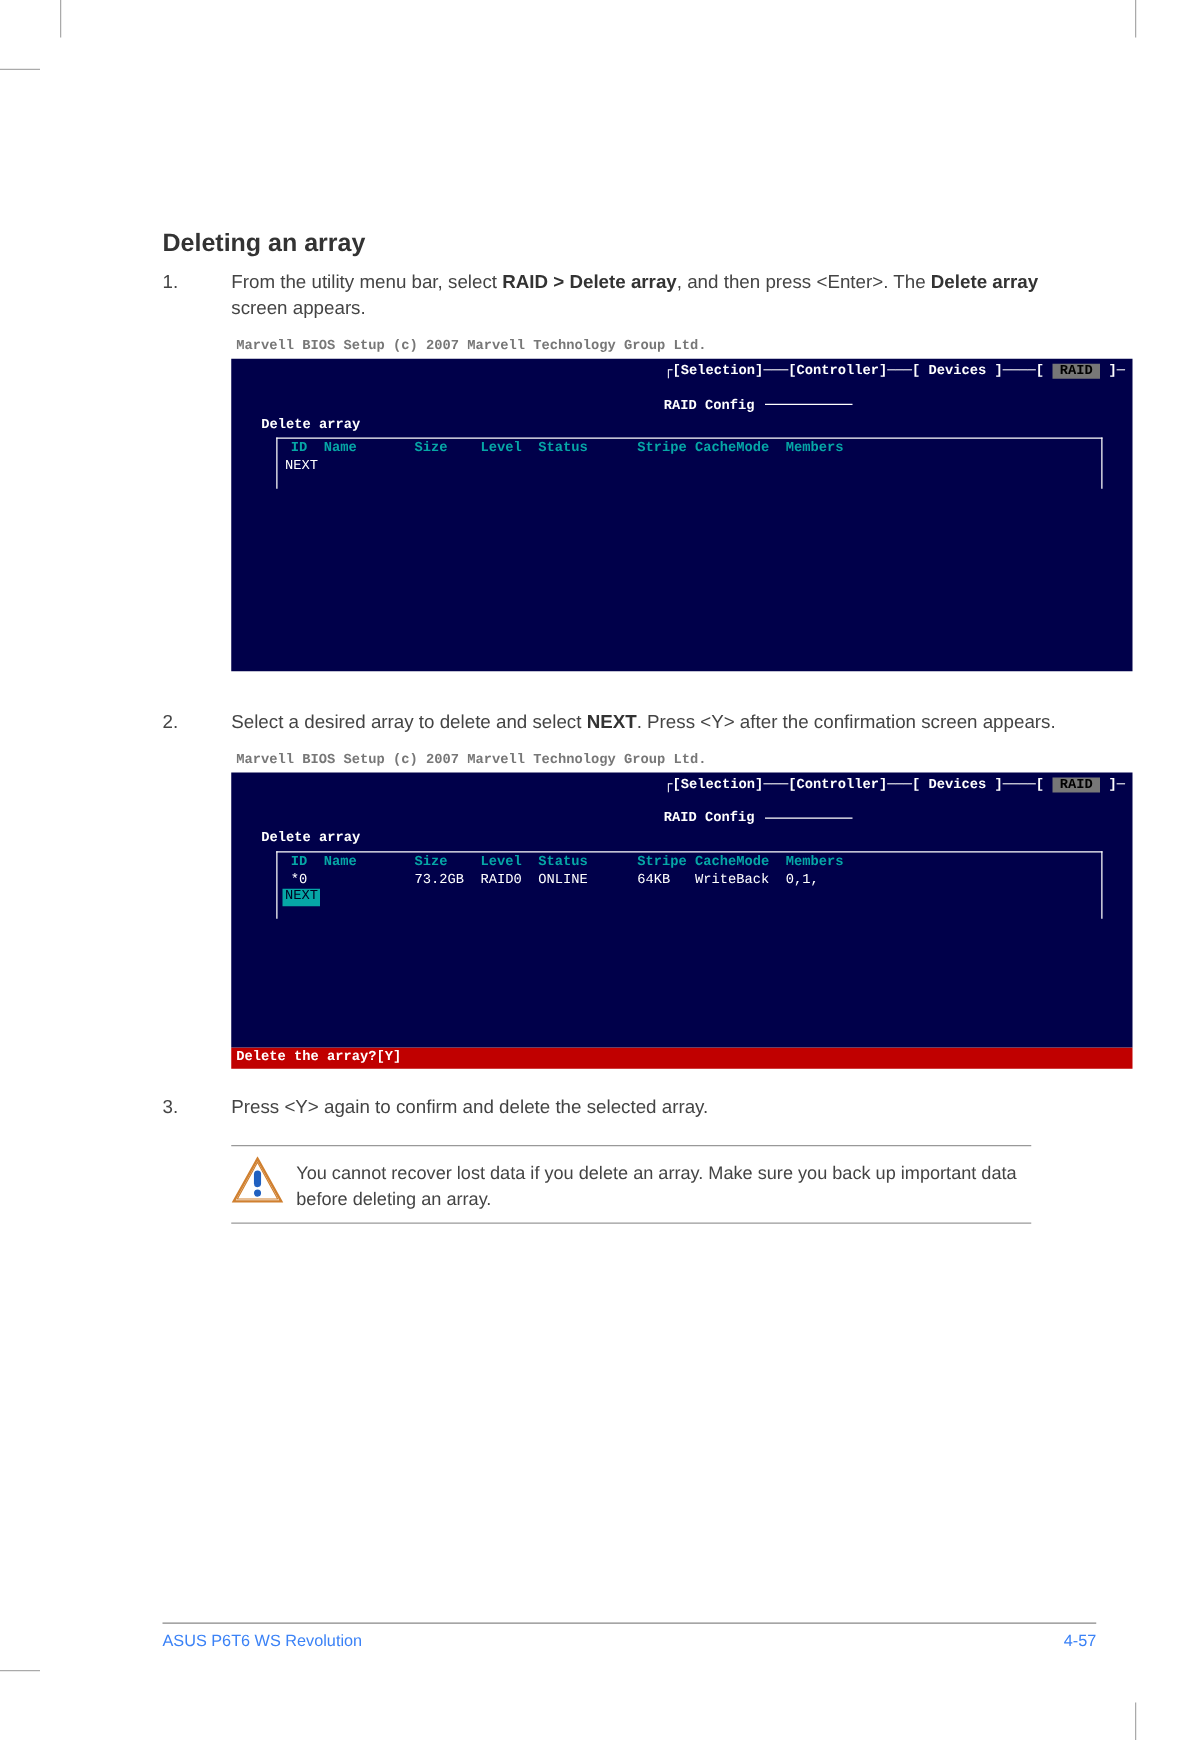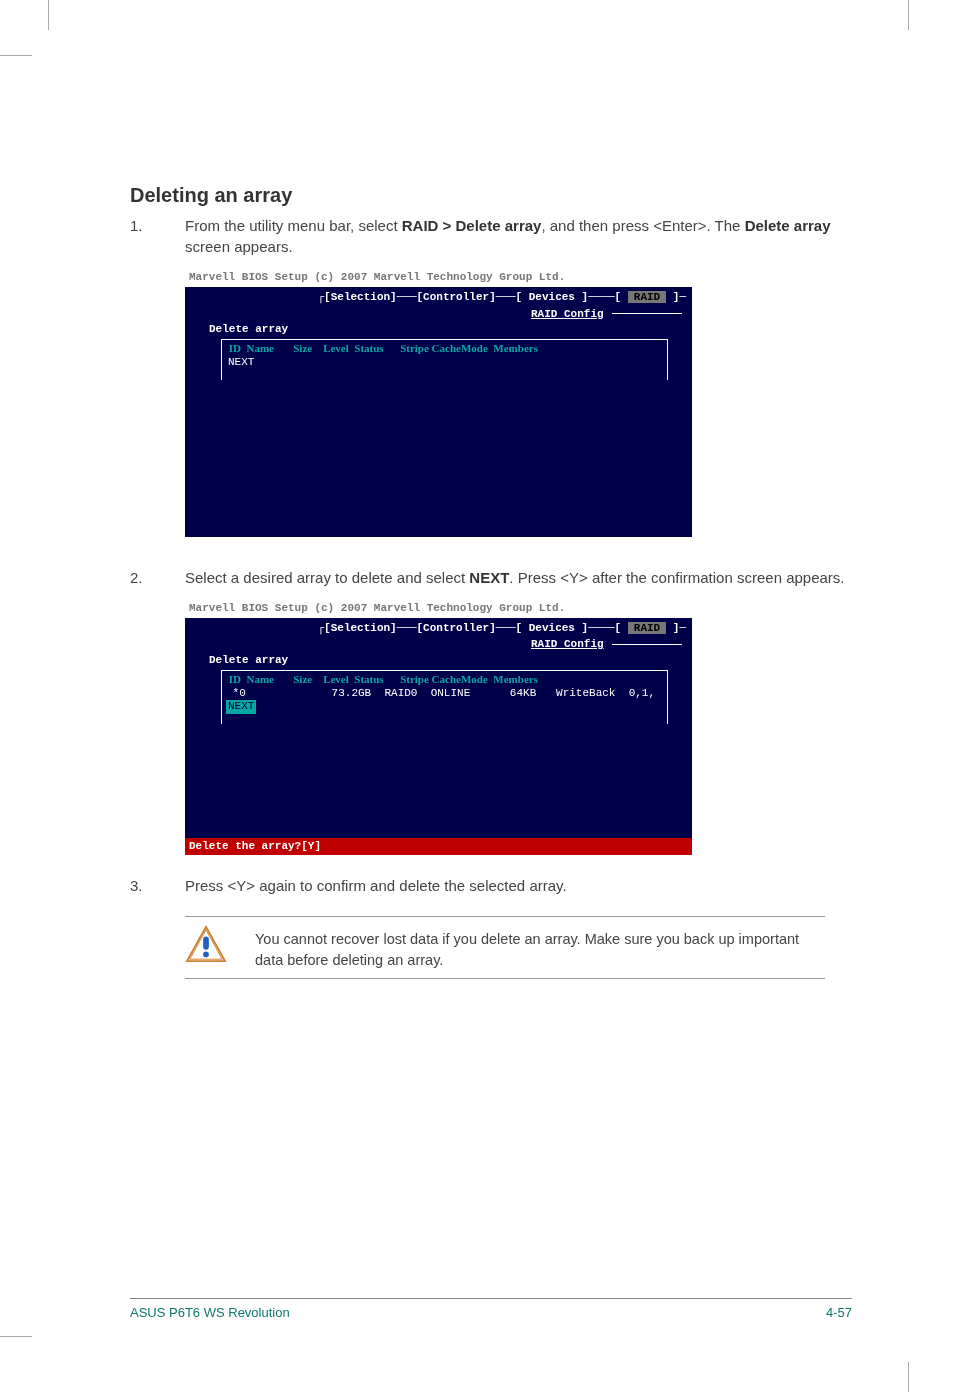--- a/index.html
+++ b/index.html
@@ -44,21 +44,21 @@
     width: 55px;
     flex-shrink: 0;
   }
   .numbered .txt {
     flex: 1;
   }
   .numbered .txt b { color: #333; }
 
   .bios {
     margin: 6px 0 20px 55px;
-    width: 507px;
+    width: 721px;
     font-family: 'Courier New', monospace;
     font-size: 11px;
     line-height: 1.25;
   }
   .bios-top {
     color: #777;
     background: #fff;
     padding: 2px 4px;
     font-weight: bold;
   }
@@ -76,22 +76,21 @@
   }
   .bios-menu .sel {
     background: #777;
     color: #000;
     padding: 0 6px;
   }
   .bios-sub {
     color: #fff;
     font-weight: bold;
     padding-left: 340px;
-    margin-top: 3px;
-    text-decoration: underline;
+    margin-top: 14px;
   }
   .bios-sub::after {
     content: " ";
     border-top: 1px solid #fff;
     display: inline-block;
     width: 70px;
     vertical-align: middle;
     margin-left: 8px;
   }
   .bios-box-label {
@@ -103,21 +102,20 @@
   .bios-table {
     margin: 2px 18px 0 30px;
     border: 1px solid #fff;
     border-bottom: none;
     padding: 2px 4px 10px 4px;
   }
   .bios-table .hdr {
     color: #06a6a6;
     font-weight: bold;
     white-space: pre;
-    font-family: Liberation Serif, serif;
   }
   .bios-table .row {
     white-space: pre;
     color: #fff;
   }
   .bios-table .row.hi {
     background: #0078d4;
     color: #fff;
   }
   .bios-table .next {
@@ -138,21 +136,21 @@
   }
   .bios-foot.red {
     background: #c00000;
     color: #fff;
   }
 
   .callout {
     display: flex;
     align-items: flex-start;
     margin: 20px 0 0 55px;
-    gap: 28px;
+    gap: 10px;
     border-top: 1px solid #999;
     border-bottom: 1px solid #999;
     padding: 8px 0;
     width: 640px;
   }
   .callout .txt {
     font-size: 14.5px;
     color: #444;
     line-height: 1.4;
     padding-top: 4px;
@@ -161,27 +159,27 @@
     width: 42px; height: 38px;
     flex-shrink: 0;
     position: relative;
   }
   .warn-icon svg { width: 100%; height: 100%; }
 
   .footer {
     position: absolute;
     bottom: 72px;
     left: 130px;
-    right: 102px;
+    right: 77px;
     border-top: 1px solid #888;
     padding-top: 6px;
     display: flex;
     justify-content: space-between;
     font-size: 13px;
-    color: #0f766e;
+    color: #3b82f6;
   }
 </style>
 </head>
 <body>
 
 <div class="page">
   <div class="crop-tl-v"></div>
   <div class="crop-tl-h"></div>
   <div class="crop-tr-v"></div>
   <div class="crop-bl-h"></div>

